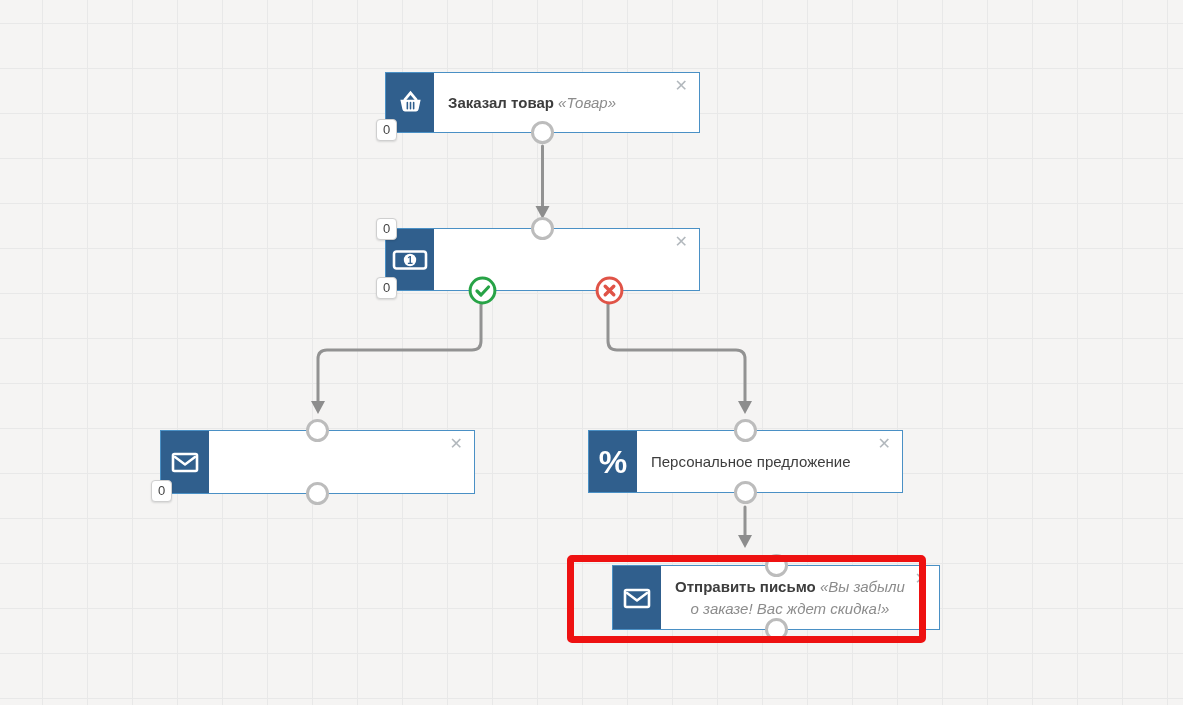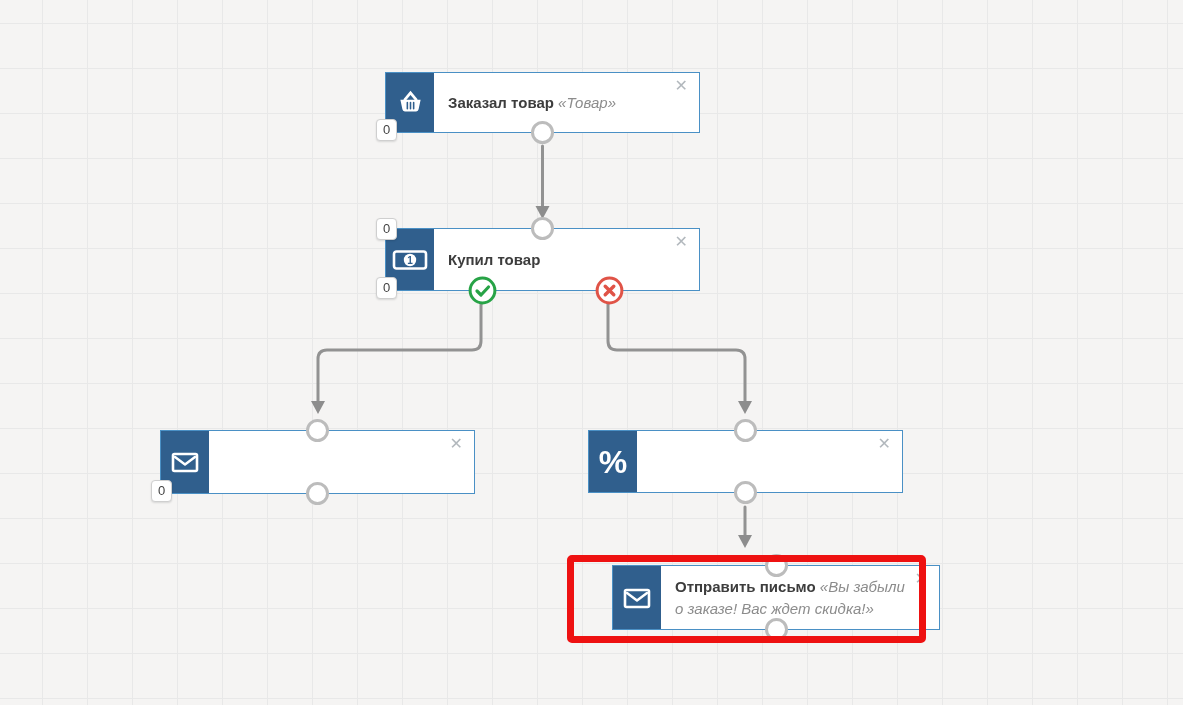--- a/index.html
+++ b/index.html
@@ -21,20 +21,21 @@
     position:absolute;display:flex;align-items:stretch;
     background:#ffffff;border:1px solid #4a90c5;box-sizing:border-box;
   }
   .icon-box{
     width:48px;flex:0 0 48px;background:#305f8d;color:#fff;
     display:flex;align-items:center;justify-content:center;
   }
   .node-body{
     flex:1;display:flex;align-items:center;
     padding:8px 34px 8px 14px;
+    text-align:center;
   }
   .node-text{font-size:15px;line-height:22px;color:#3d3d3d;}
   .node-title{font-weight:bold;}
   .node-title.regular{font-weight:normal;}
   .node-sub{font-style:italic;color:#8c8c8c;font-weight:normal;}
   .close-btn{
     position:absolute;top:4px;right:11px;
     color:#b2b8bd;font-size:16px;font-weight:bold;line-height:18px;
     cursor:pointer;user-select:none;
   }
@@ -101,25 +102,20 @@
   </div>
 
   <div class="node" style="left:385px;top:228px;width:315px;height:63px;">
     <div class="icon-box">
       <svg width="36" height="26" viewBox="0 0 36 26">
         <rect x="2" y="4.5" width="32" height="17" rx="2.5" fill="none" stroke="#fff" stroke-width="2.6"></rect>
         <circle cx="18" cy="13" r="6.2" fill="#fff"></circle>
         <text x="18" y="17" font-size="10" font-weight="bold" fill="#305f8d" text-anchor="middle" font-family="Liberation Sans, sans-serif">1</text>
       </svg>
     </div>
-    <div class="node-body">
-      <div class="node-text">
-        <span class="node-title">Купил товар</span>
-      </div>
-    </div>
     <span class="close-btn">✕</span>
     <span class="counter tl">0</span>
     <span class="counter bl">0</span>
     <span class="port top"></span>
     <span class="branch-marker" style="left:96px;">
       <svg width="29" height="29" viewBox="0 0 29 29">
         <circle cx="14.5" cy="14.5" r="12.4" fill="#fff" stroke="#27a346" stroke-width="3"></circle>
         <path d="M9 15 l4 4 l7.5 -8" stroke="#27a346" stroke-width="3.2" fill="none" stroke-linecap="round" stroke-linejoin="round"></path>
       </svg>
     </span>
@@ -141,20 +137,25 @@
     <span class="close-btn">✕</span>
     <span class="counter bl">0</span>
     <span class="port top"></span>
     <span class="port bottom"></span>
   </div>
 
   <div class="node" style="left:588px;top:430px;width:315px;height:63px;">
     <div class="icon-box">
       <span class="pct-glyph">%</span>
     </div>
+    <div class="node-body">
+      <div class="node-text">
+        <span class="node-title regular">Персональное предложение</span>
+      </div>
+    </div>
     <span class="close-btn">✕</span>
     <span class="port top"></span>
     <span class="port bottom"></span>
   </div>
 
   <div class="node" style="left:612px;top:565px;width:328px;height:65px;">
     <div class="icon-box">
       <svg width="30" height="26" viewBox="0 0 30 26">
         <rect x="3" y="5" width="24" height="17" rx="1.5" fill="none" stroke="#fff" stroke-width="2.6"></rect>
         <path d="M5 8 L15 15.5 L25 8" fill="none" stroke="#fff" stroke-width="2.4" stroke-linecap="round" stroke-linejoin="round"></path>

